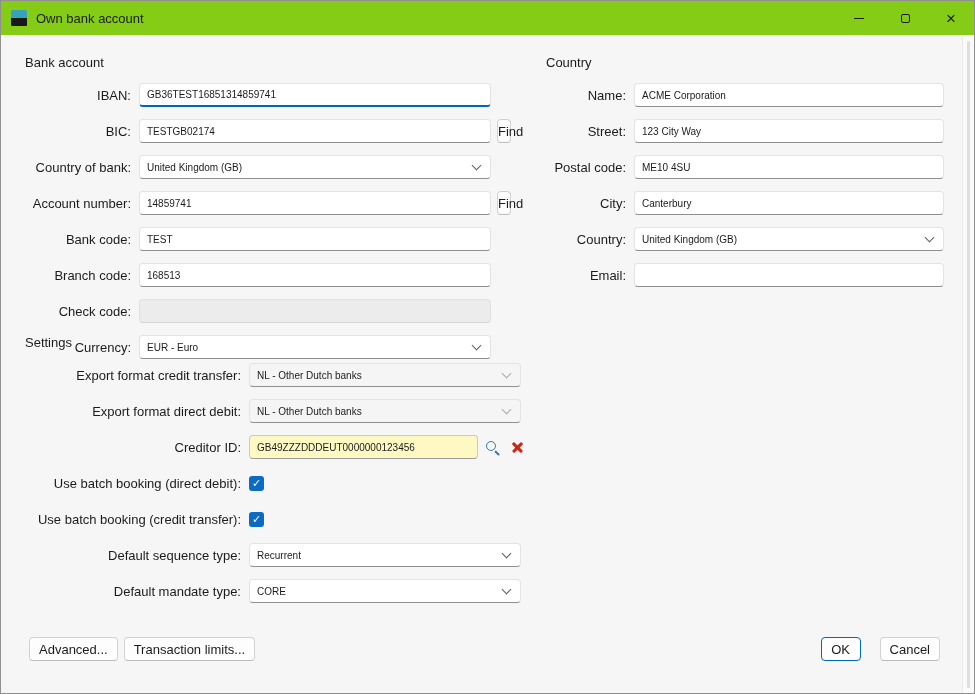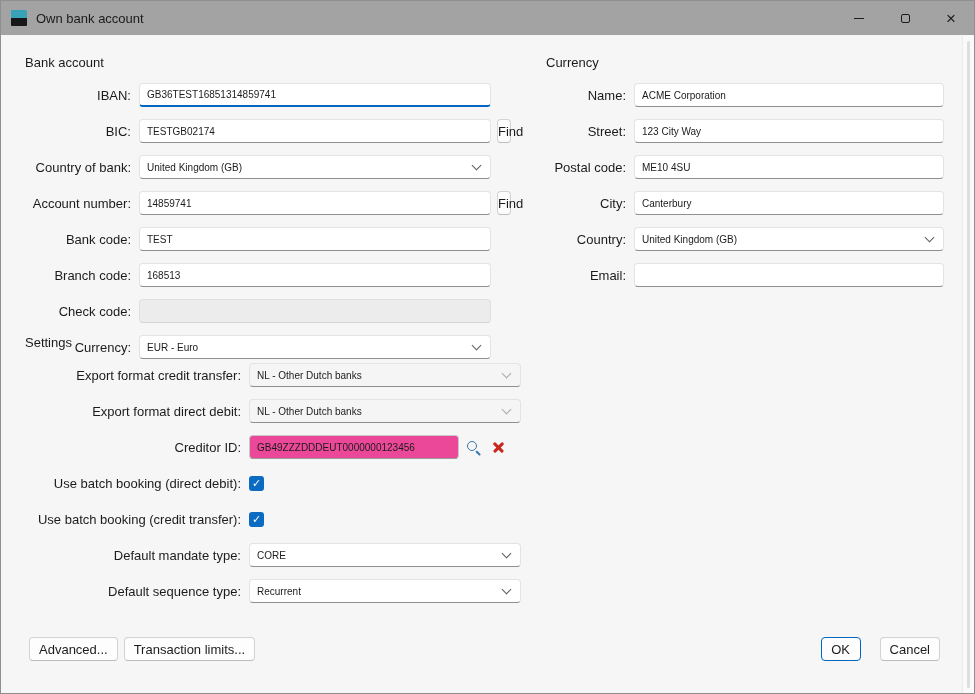--- a/index.html
+++ b/index.html
@@ -5,21 +5,21 @@
   html,body { margin:0; padding:0; background:#dcdcdc; }
   * { box-sizing:border-box; }
   .window {
     position:relative; width:975px; height:694px;
     background:#f6f6f6; border:1px solid #8f8f8f;
     font-family:"Liberation Sans", sans-serif; font-size:13px; color:#1b1b1b;
     overflow:hidden;
   }
 
   
-  .titlebar { position:absolute; top:0; left:0; right:0; height:34px; display:flex; align-items:center; background:#a3a3a3; }
+  .titlebar { position:absolute; top:0; left:0; right:0; height:34px; display:flex; align-items:center; background:#84cc16; }
   .app-icon { width:16px; height:16px; margin-left:10px; flex:none;
     background:linear-gradient(180deg,#38a3b8 0 50%,#18181b 50% 100%); border-radius:1px; }
   .title { margin-left:9px; white-space:nowrap; }
   .win-controls { position:absolute; right:0; top:0; height:34px; display:flex; }
   .win-btn { width:46px; height:34px; display:flex; align-items:center; justify-content:center; background:transparent; border:none; cursor:default; }
   .glyph-min { width:10px; height:1px; background:#1b1b1b; }
   .glyph-max { width:9px; height:9px; border:1px solid #1b1b1b; border-radius:2px; }
   .glyph-close { font-size:17px; line-height:1; color:#1b1b1b; font-family:"Liberation Sans",sans-serif; }
 
   
@@ -51,21 +51,21 @@
   input.field.focused { border-bottom:2px solid #0067c0; }
   input.field:disabled, .field.disabled { background:#ececec; border-color:#e0e0e0; border-bottom-color:#d5d5d5; color:#7a7a7a; }
 
   .combo { display:flex; align-items:center; justify-content:space-between; padding-right:10px; cursor:default; }
   .combo-text { white-space:nowrap; overflow:hidden; }
   .chev { flex:none; width:7px; height:7px; border-right:1.4px solid #5e5e5e; border-bottom:1.4px solid #5e5e5e;
     transform:rotate(45deg); margin-top:-4px; }
   .combo.muted { background:#f5f5f5; }
   .combo.muted .chev { border-color:#aaaaaa; }
 
-  .field.readonly { background:#ec4899; border-color:#c9c9c9; border-bottom-color:#9b9b9b; width:210px; }
+  .field.readonly { background:#fef9c3; border-color:#c9c9c9; border-bottom-color:#9b9b9b; width:229px; }
 
   
   .btn {
     height:24px; padding:0 9px; background:#fdfdfd;
     border:1px solid #d2d2d2; border-bottom-color:#bcbcbc; border-radius:4px;
     font-family:"Liberation Sans",sans-serif; font-size:13px; color:#1b1b1b; cursor:default;
   }
   .find-btn { margin-left:6px; width:14px; padding:0; }
   .btn.default { border:1px solid #0067c0; }
 
@@ -164,21 +164,21 @@
     <div class="row">
       <span class="lbl">Currency:</span>
       <div class="field combo">
         <span class="combo-text">EUR - Euro</span>
         <span class="chev"></span>
       </div>
     </div>
   </div>
 
   <div class="group g-addr">
-    <div class="legend">Currency</div>
+    <div class="legend">Country</div>
 
     <div class="row">
       <span class="lbl">Name:</span>
       <input class="field" value="ACME Corporation" style="">
     </div>
 
     <div class="row">
       <span class="lbl">Street:</span>
       <input class="field" value="123 City Way" style="">
     </div>
@@ -245,31 +245,31 @@
     </div>
 
     <div class="row">
       <span class="lbl">Use batch booking (credit transfer):</span>
       <button class="checkbox">
           <span>✓</span>
         </button>
     </div>
 
     <div class="row">
+      <span class="lbl">Default sequence type:</span>
+      <div class="field combo">
+        <span class="combo-text">Recurrent</span>
+        <span class="chev"></span>
+      </div>
+    </div>
+
+    <div class="row">
       <span class="lbl">Default mandate type:</span>
       <div class="field combo">
         <span class="combo-text">CORE</span>
-        <span class="chev"></span>
-      </div>
-    </div>
-
-    <div class="row">
-      <span class="lbl">Default sequence type:</span>
-      <div class="field combo">
-        <span class="combo-text">Recurrent</span>
         <span class="chev"></span>
       </div>
     </div>
   </div>
 
   <div class="bottom-left">
     <button class="btn">Advanced...</button>
     <button class="btn">Transaction limits...</button>
   </div>
   <div class="bottom-right">

